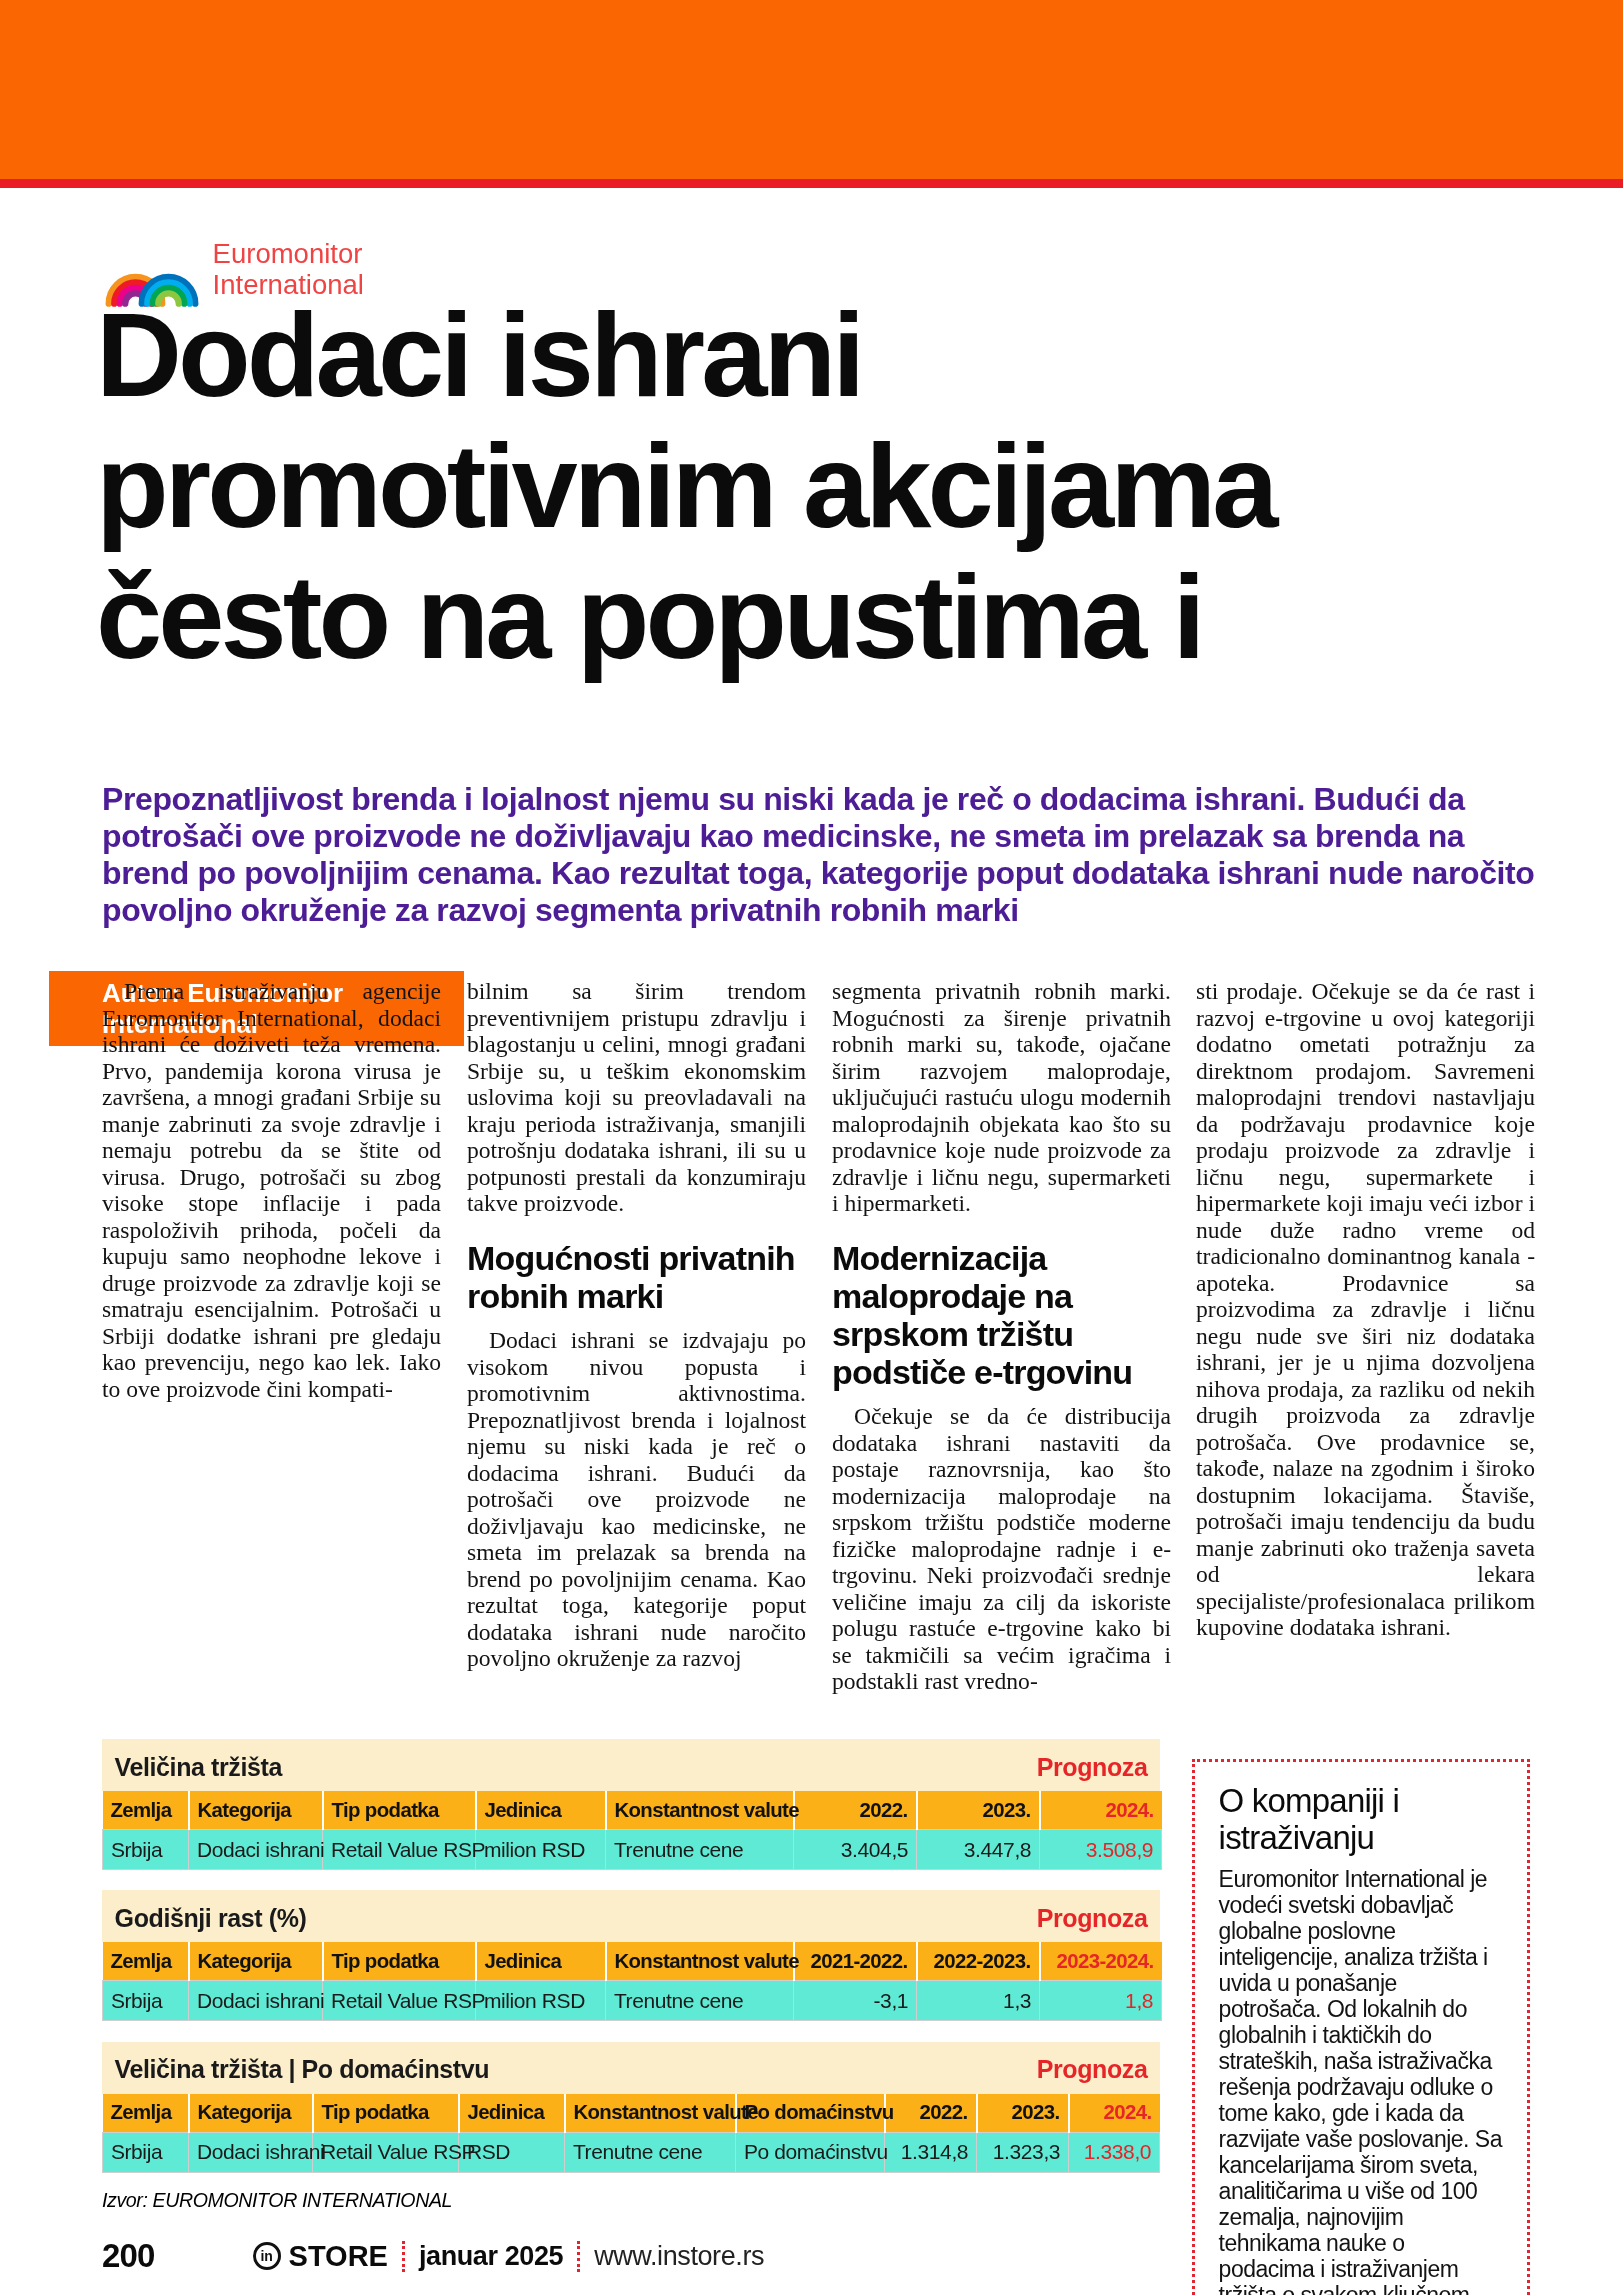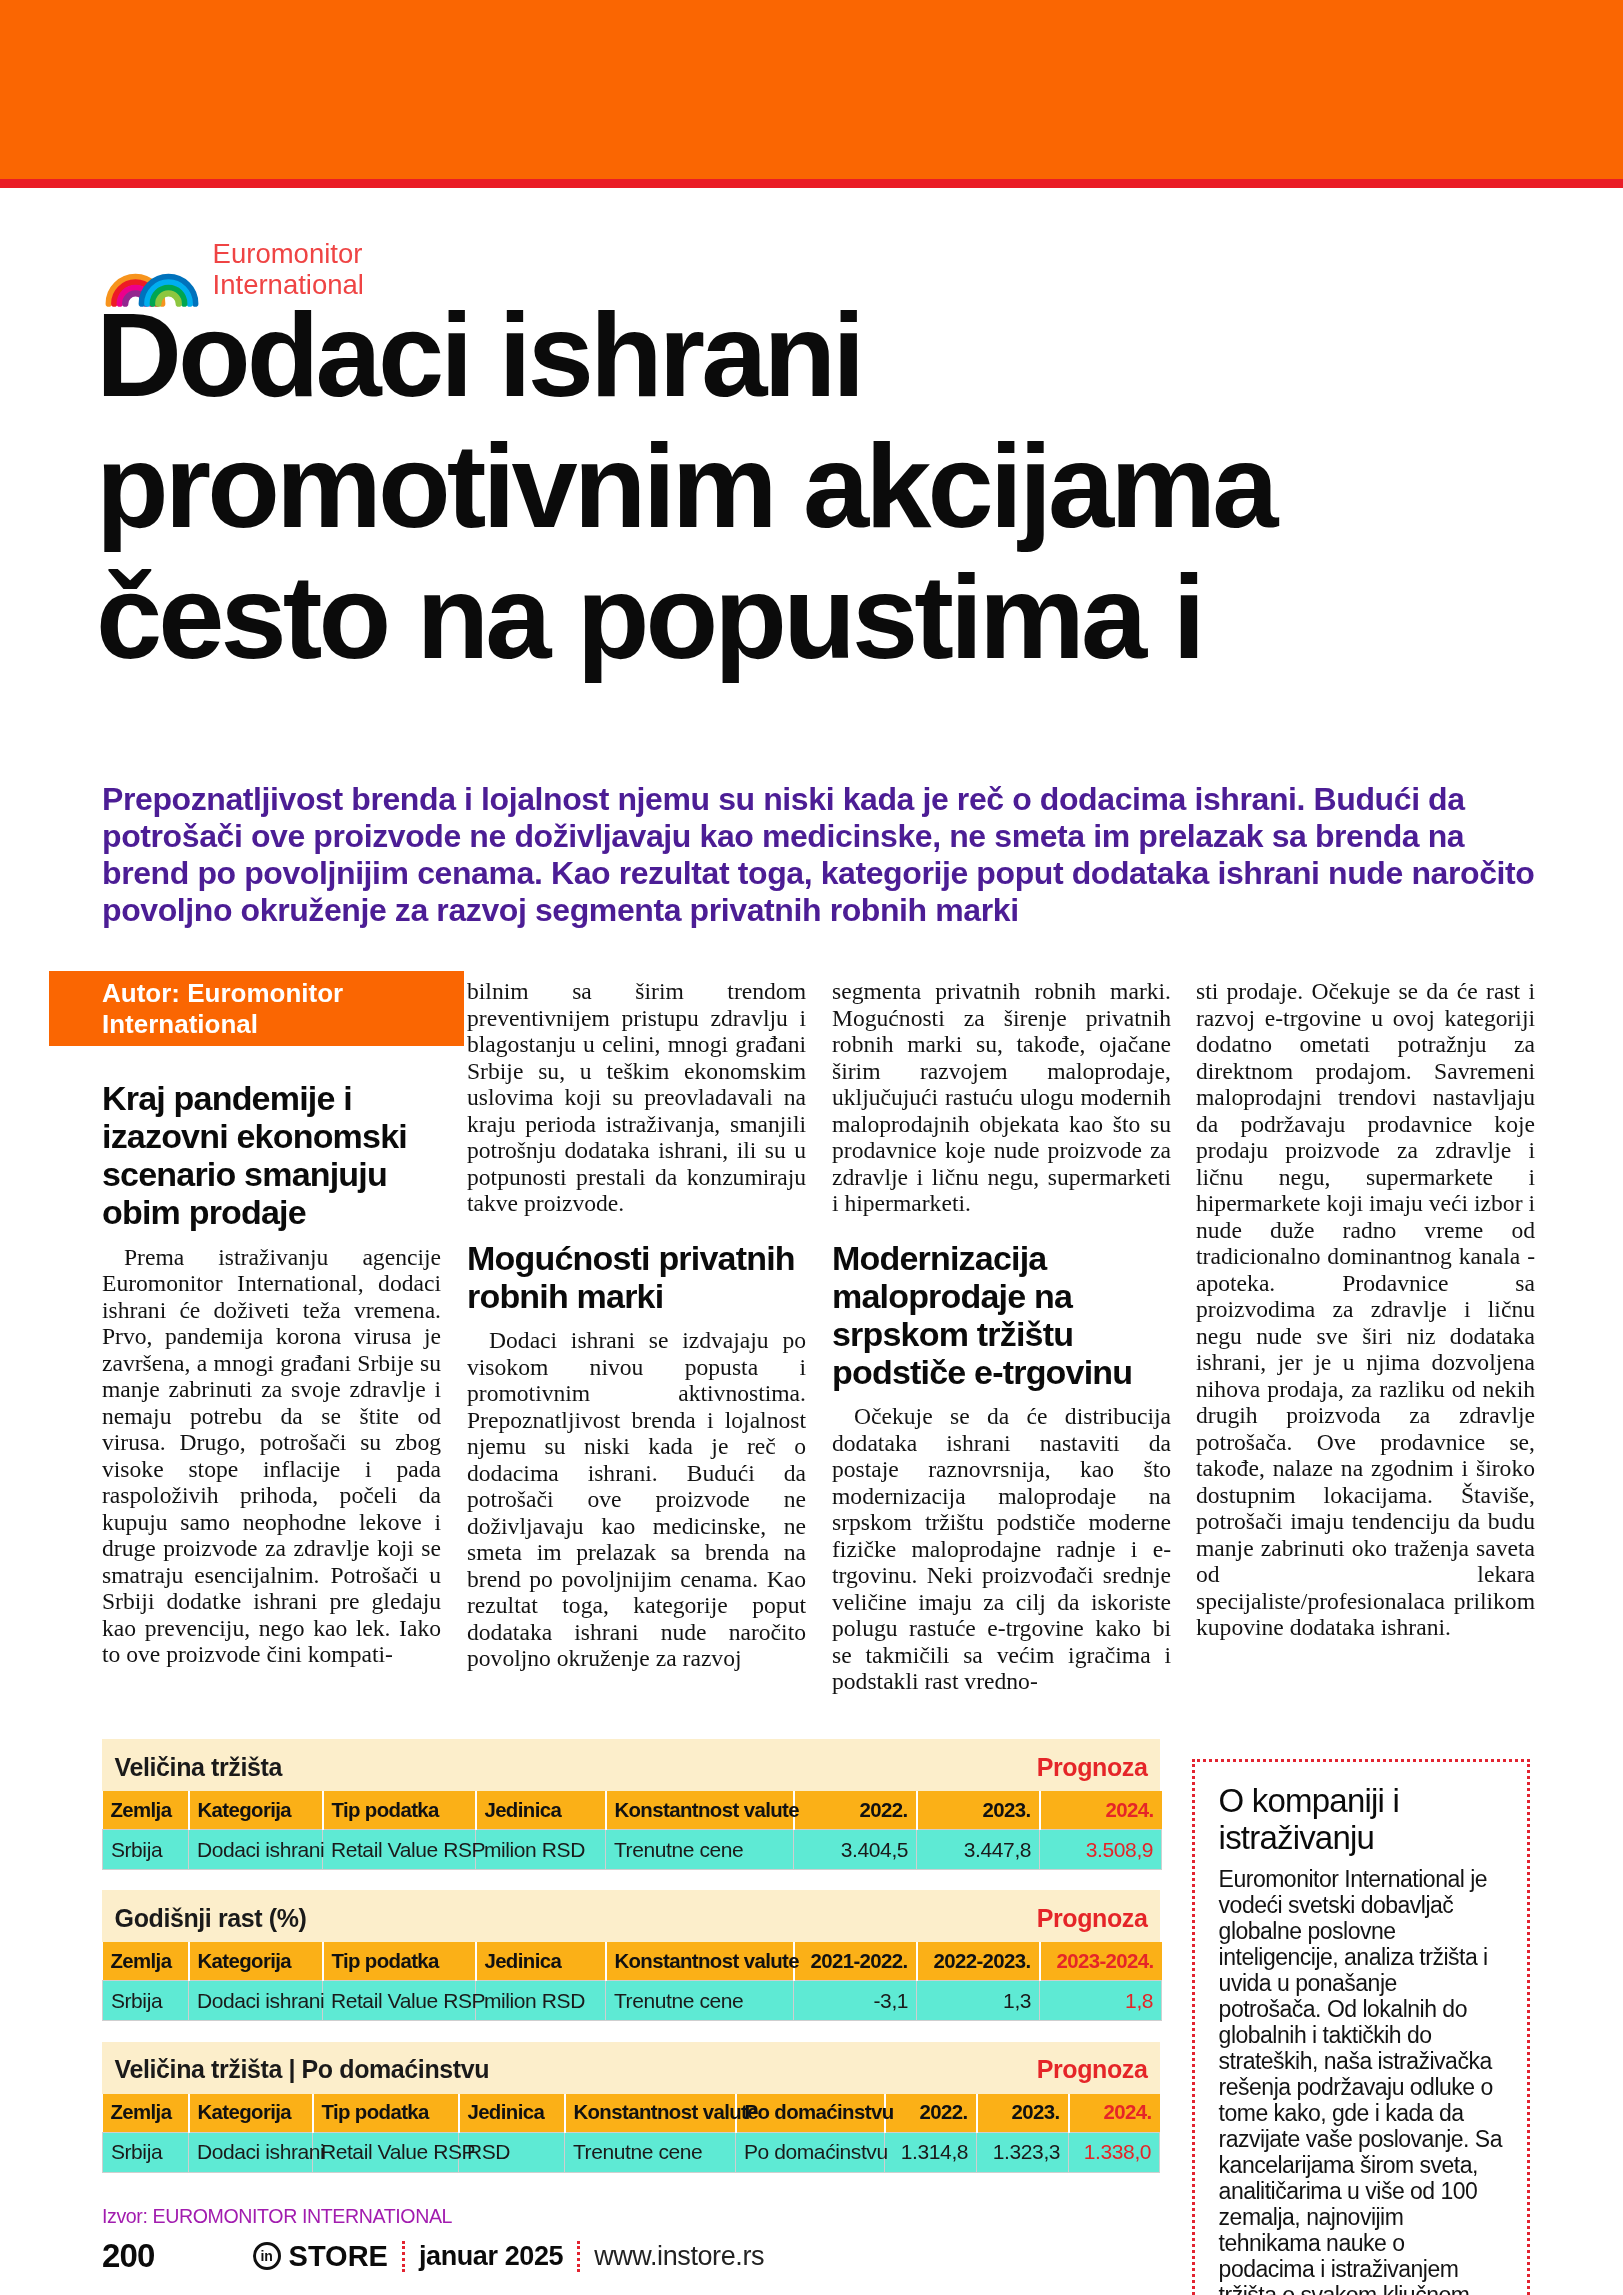--- a/index.html
+++ b/index.html
@@ -59,22 +59,22 @@
   table.grid th:last-child{border-right:none;margin-left:48px;}
 
   
   .sidebar{position:absolute;left:1192px;top:1759px;width:338px;box-sizing:border-box;
            border:3.9px dotted #E32330;padding:20.4px 23.6px 19px 23.6px;background:#fff;}
   .sidebar-title{font-weight:normal;font-size:33px;line-height:37px;letter-spacing:-0.8px;
                  color:#0b0b0b;margin-bottom:9.4px;}
   .sidebar-body{font-size:23px;line-height:26px;letter-spacing:-0.5px;color:#131313;}
 
   
-  .source{position:absolute;left:102px;top:2189px;font-size:19.6px;
-          letter-spacing:-0.4px;color:#a21caf;margin-top:16px;}
+  .source{position:absolute;left:102px;top:2189px;font-style:italic;font-size:19.6px;
+          letter-spacing:-0.4px;color:#000000;}
   .footer{position:absolute;left:102px;top:2237px;display:flex;align-items:center;}
   .page-num{font-weight:bold;font-size:33px;letter-spacing:-0.8px;color:#0b0b0b;}
   .brand-group{display:flex;align-items:center;margin-left:98px;}
   .instore-mark{width:28px;height:28px;border:3.1px solid #111;border-radius:50%;
                 display:flex;align-items:center;justify-content:center;
                 font-weight:bold;font-size:14px;color:#111;box-sizing:border-box;}
   .brand-word{font-weight:bold;font-size:29px;letter-spacing:0px;margin-left:7.9px;color:#0b0b0b;}
   .dotsep{display:inline-block;height:31px;border-left:3.1px dotted #E32330;margin:0 14px;}
   .issue{font-weight:bold;font-size:27px;letter-spacing:-0.4px;color:#0b0b0b;}
   .site{font-size:27px;letter-spacing:-0.4px;color:#222;}
@@ -112,21 +112,20 @@
     <div>Dodaci ishrani</div>
     <div>promotivnim akcijama</div>
     <div>često na popustima i</div>
   </div>
 
   <div class="intro">Prepoznatljivost brenda i lojalnost njemu su niski kada je reč o dodacima ishrani. Budući da potrošači ove proizvode ne doživljavaju kao medicinske, ne smeta im prelazak sa brenda na brend po povoljnijim cenama. Kao rezultat toga, kategorije poput dodataka ishrani nude naročito povoljno okruženje za razvoj segmenta privatnih robnih marki</div>
 
   <div class="badge">Autor: Euromonitor International</div>
 
   <div class="col col1">
-    <div class="col-heading">Kraj pandemije i izazovni ekonomski scenario smanjuju obim prodaje</div>
     <p class="indent">Prema istraživanju agencije Euromonitor International, dodaci ishrani će doživeti teža vremena. Prvo, pandemija korona virusa je završena, a mnogi građani Srbije su manje zabrinuti za svoje zdravlje i nemaju potrebu da se štite od virusa. Drugo, potrošači su zbog visoke stope inflacije i pada raspoloživih prihoda, počeli da kupuju samo neophodne lekove i druge proizvode za zdravlje koji se smatraju esencijalnim. Potrošači u Srbiji dodatke ishrani pre gledaju kao prevenciju, nego kao lek. Iako to ove proizvode čini kompati-</p>
   </div>
 
   <div class="col col2">
     <p>bilnim sa širim trendom preventivnijem pristupu zdravlju i blagostanju u celini, mnogi građani Srbije su, u teškim ekonomskim uslovima koji su preovladavali na kraju perioda istraživanja, smanjili potrošnju dodataka ishrani, ili su u potpunosti prestali da konzumiraju takve proizvode.</p>
     <div class="col-heading mid-heading">Mogućnosti privatnih robnih marki</div>
     <p class="indent">Dodaci ishrani se izdvajaju po visokom nivou popusta i promotivnim aktivnostima. Prepoznatljivost brenda i lojalnost njemu su niski kada je reč o dodacima ishrani. Budući da potrošači ove proizvode ne doživljavaju kao medicinske, ne smeta im prelazak sa brenda na brend po povoljnijim cenama. Kao rezultat toga, kategorije poput dodataka ishrani nude naročito povoljno okruženje za razvoj</p>
   </div>
 
   <div class="col col3">

